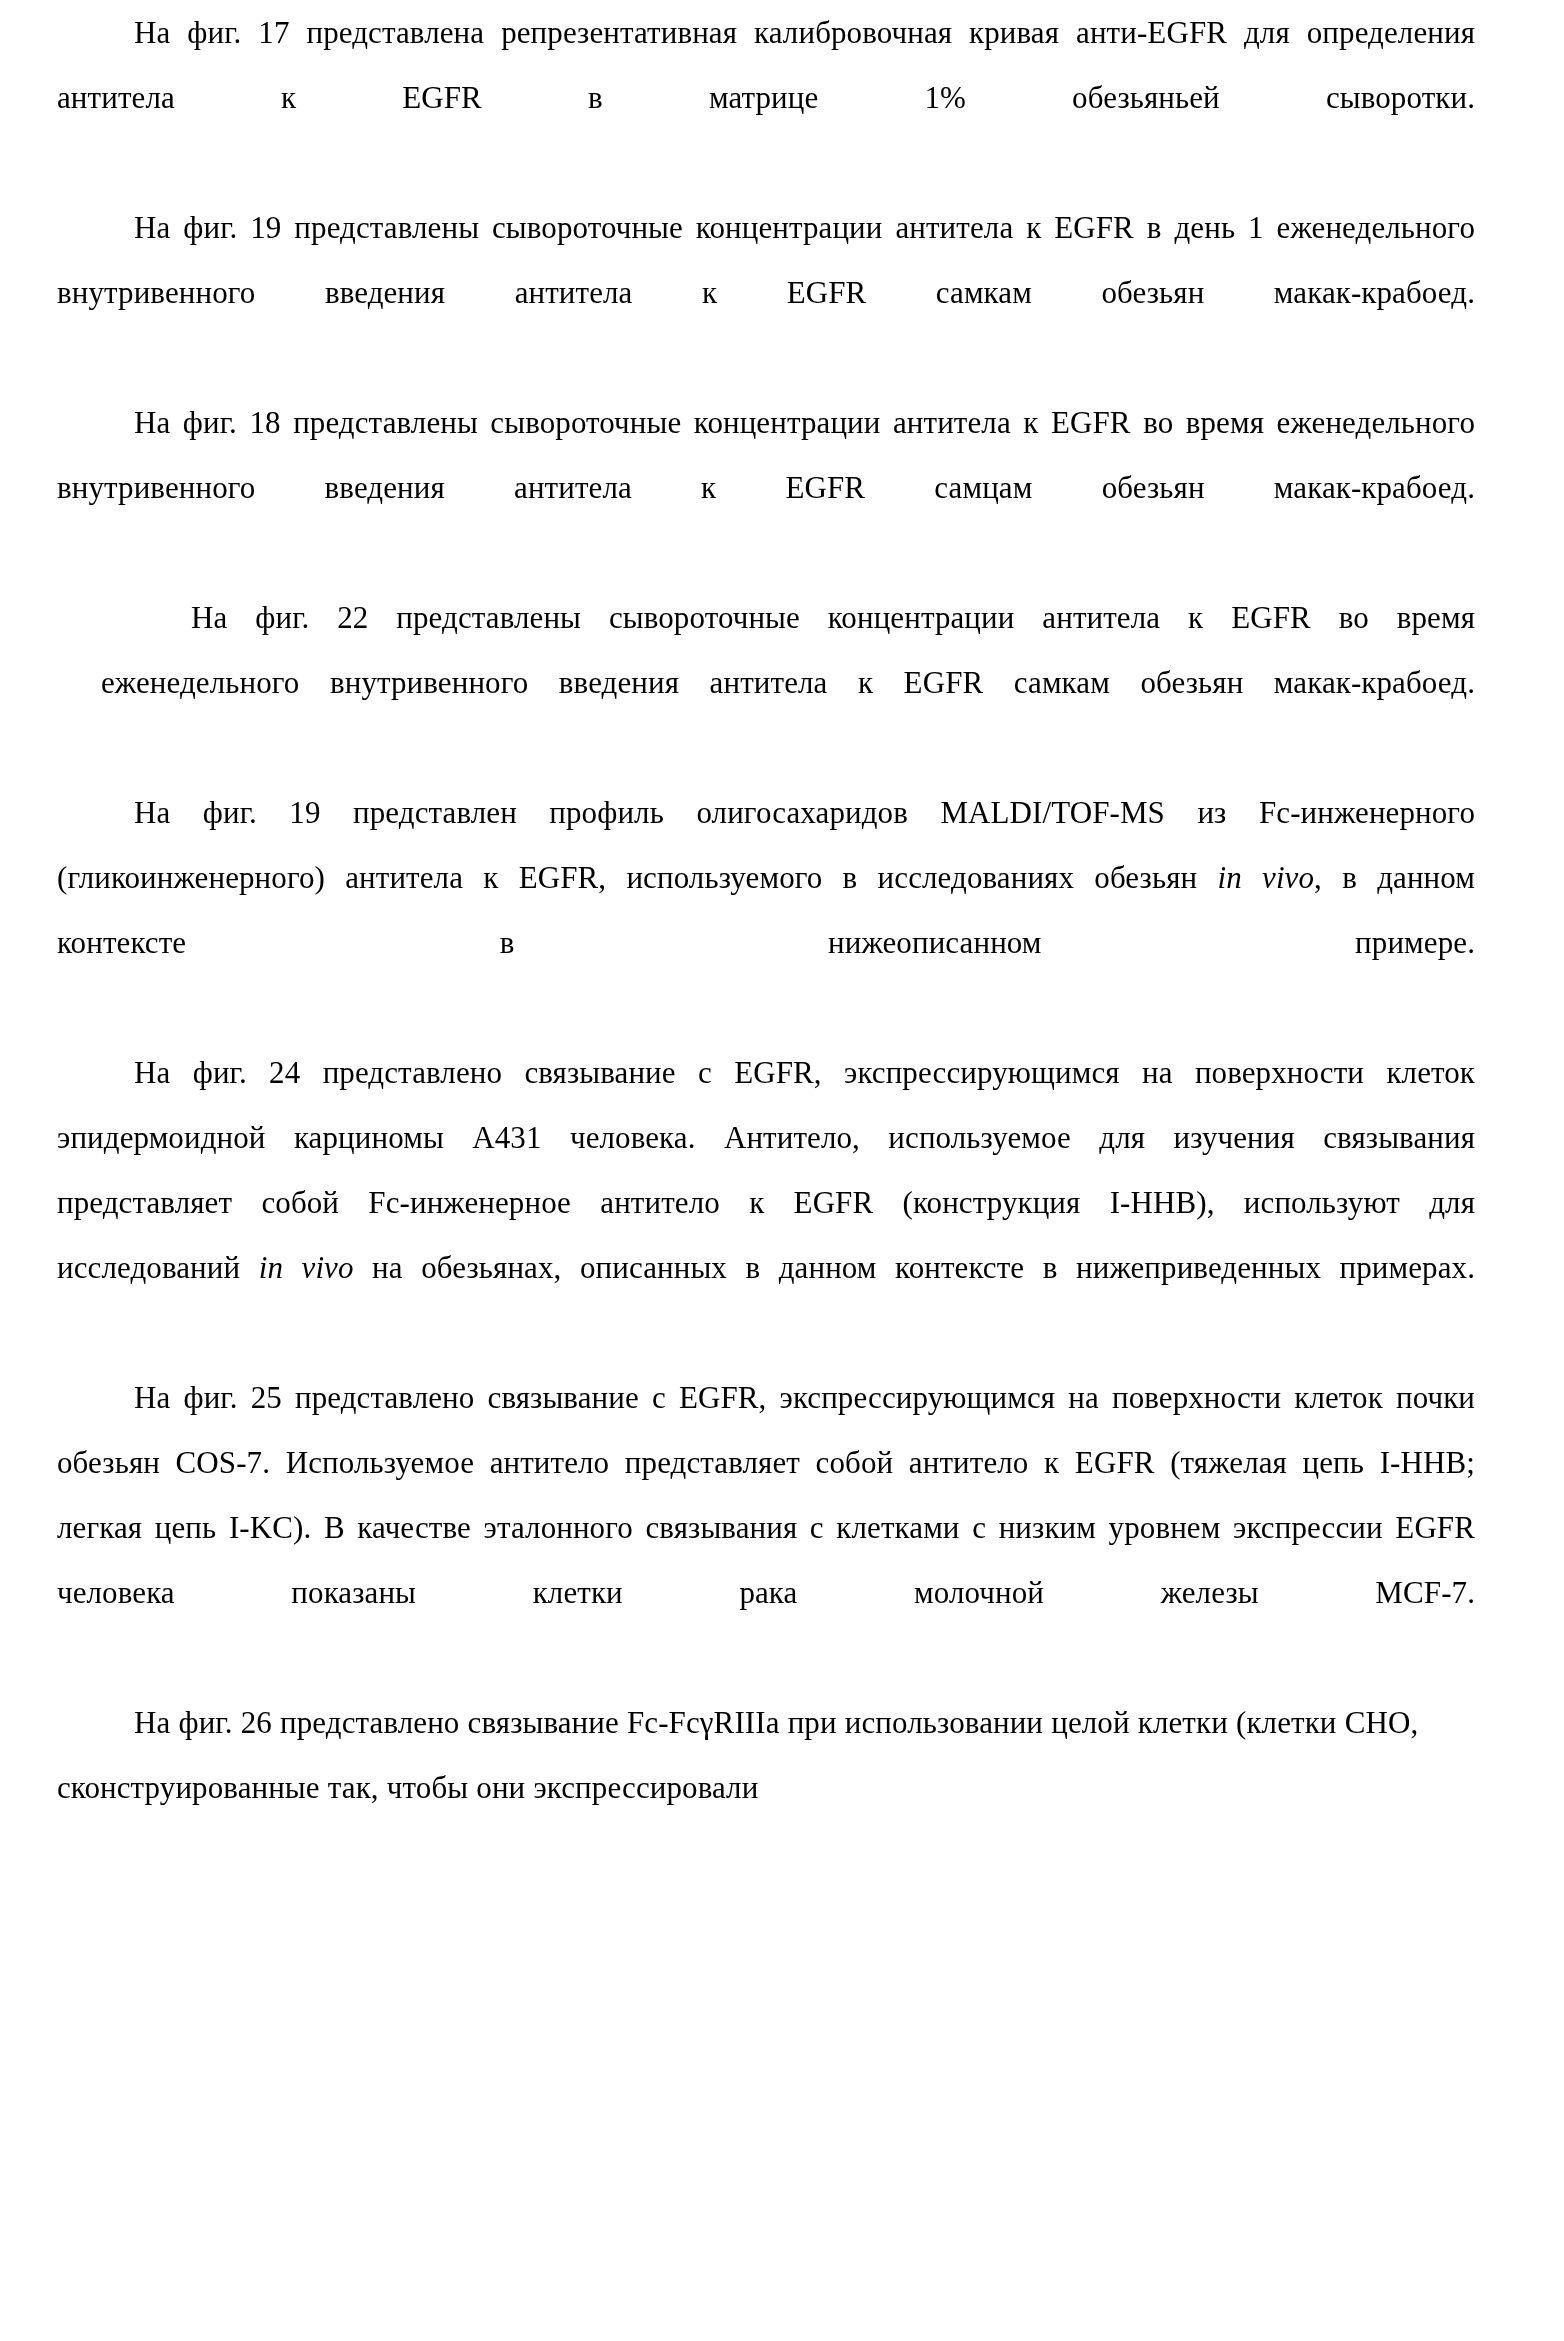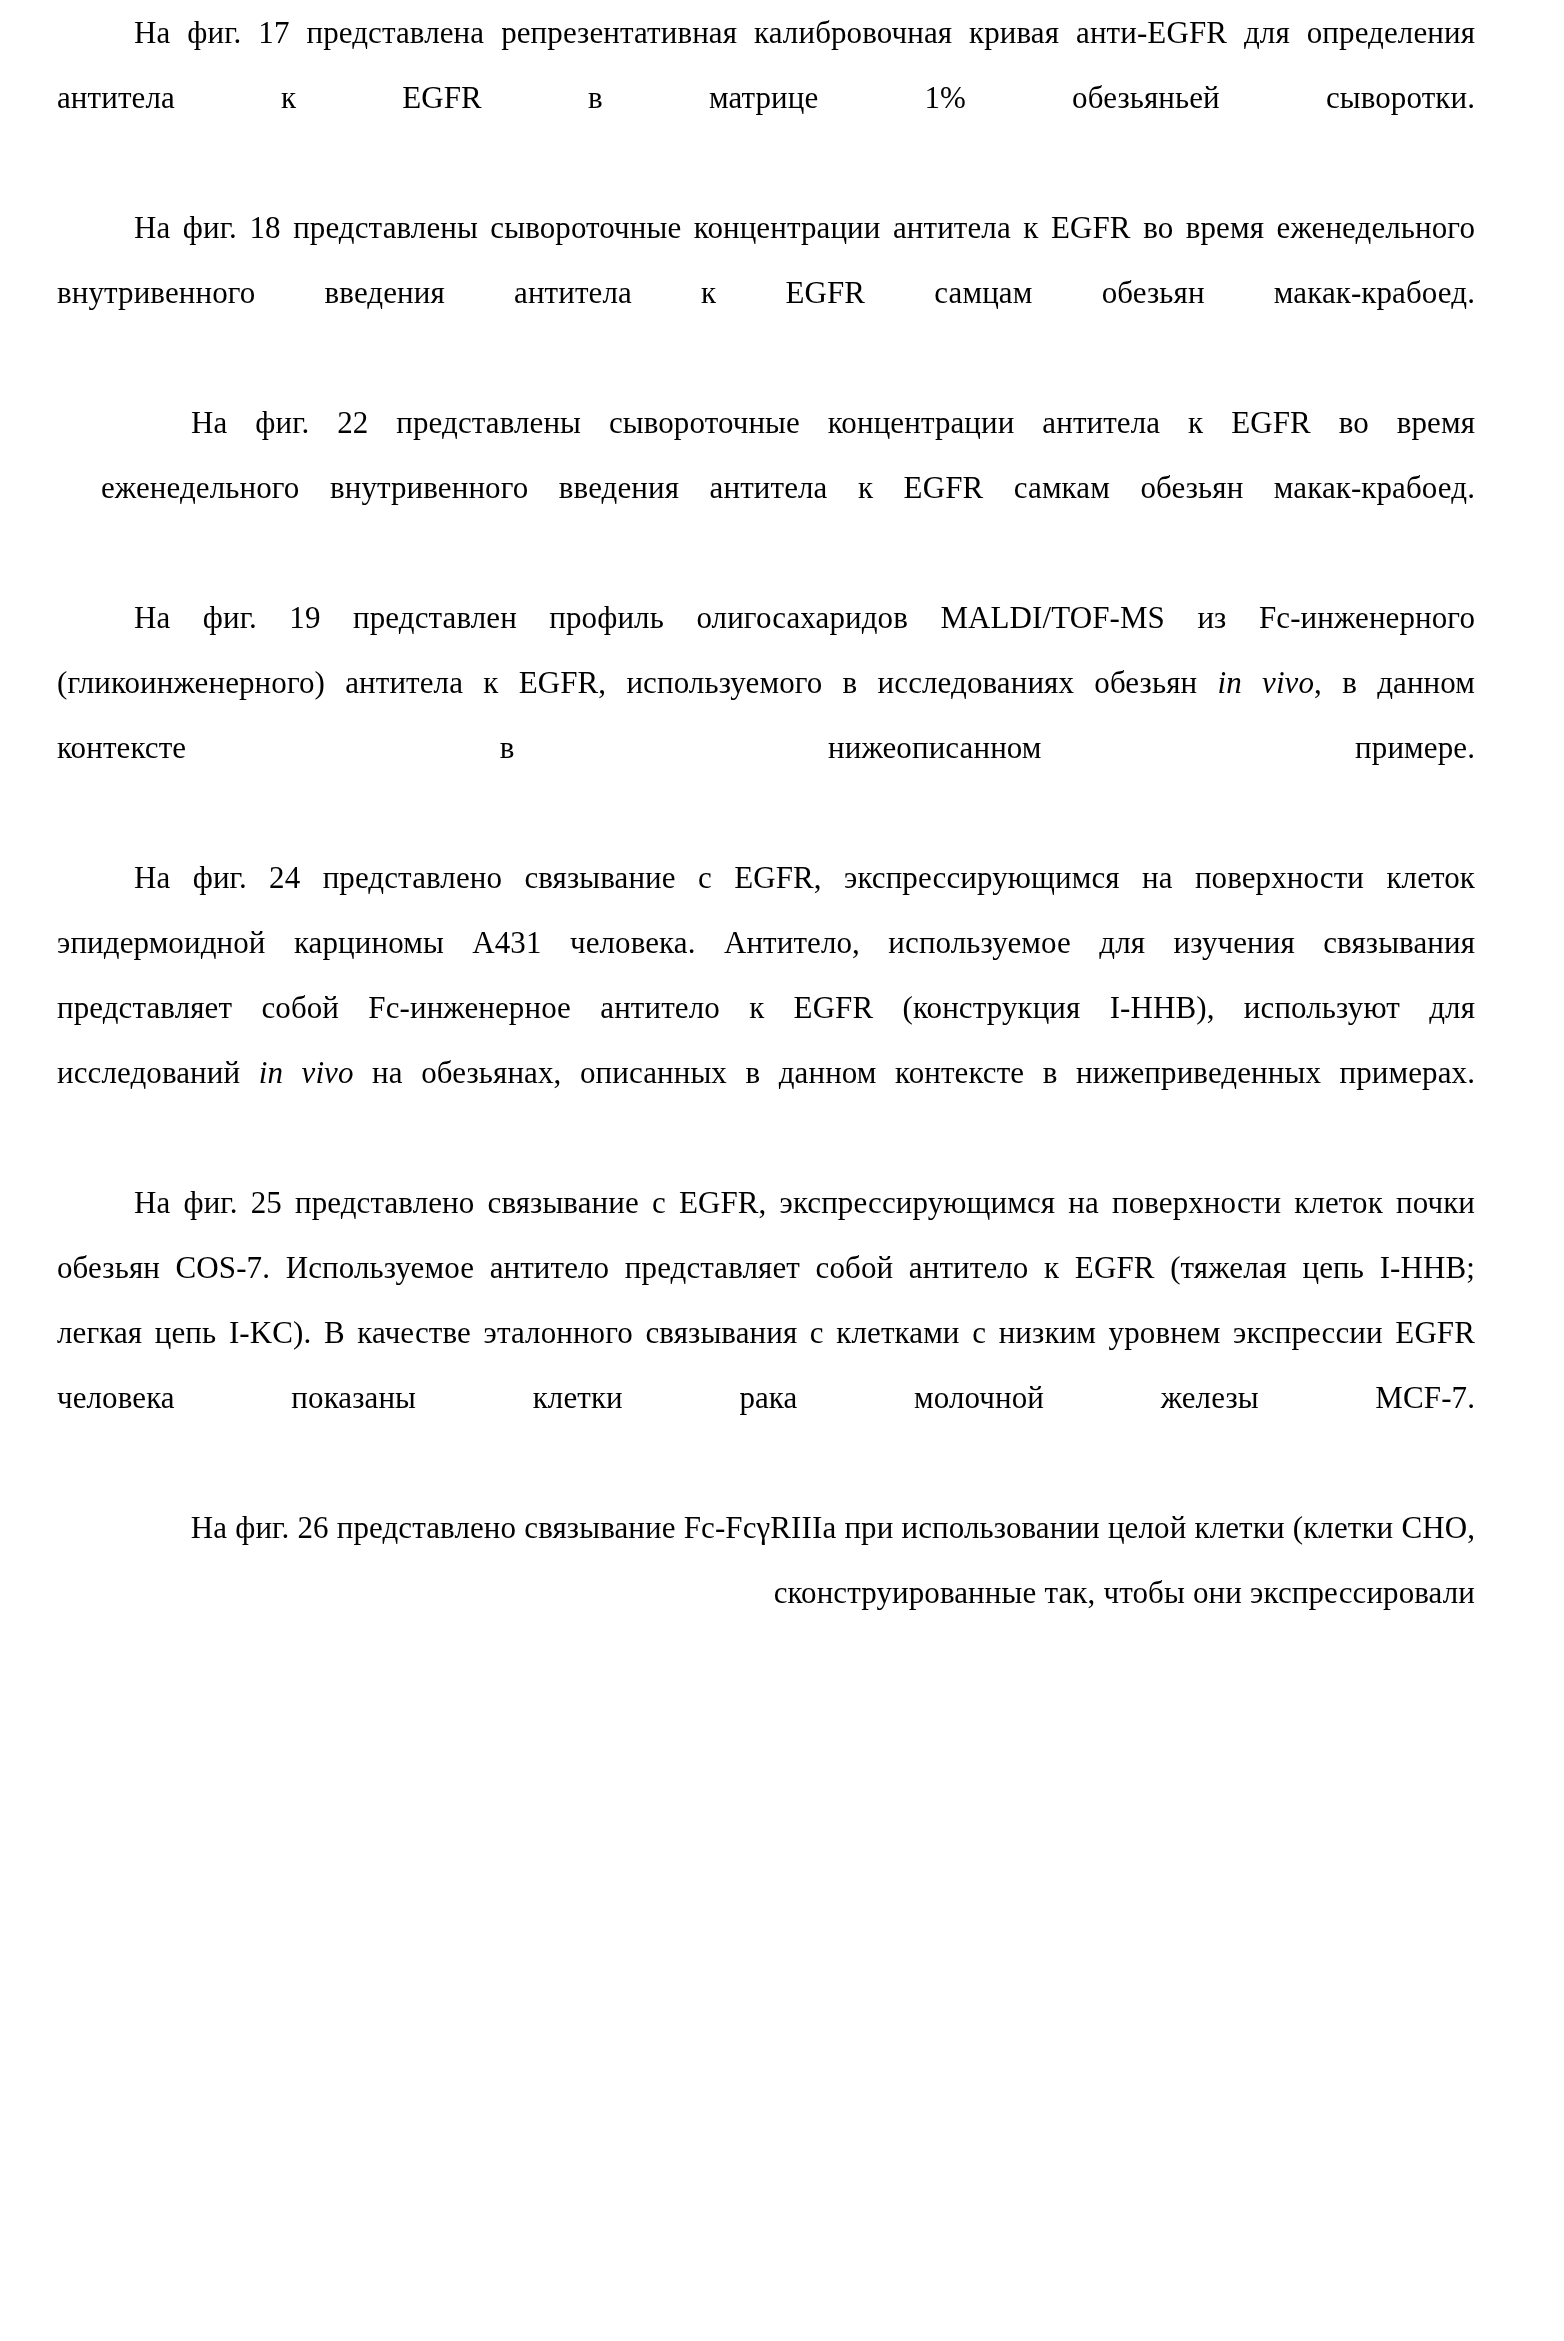--- a/index.html
+++ b/index.html
@@ -33,37 +33,38 @@
     text-indent: 77px;
     letter-spacing: 0.1px;
     word-spacing: 0.3px;
     -webkit-font-smoothing: none;
   }
   p.para.indent-deep {
     text-indent: 90px;
     margin-left: 44px;
   }
   p.para:last-child {
-    text-align: right;
+    text-align: left;
   }
   
   p.para::after {
     content: "";
     display: inline-block;
     width: 100%;
   }
   em.ital {
   }
 </style>
 </head>
 <body>
 
 <div class="page">
   <div class="text-column" id="text-column">
       <p class="para"><span>На фиг. 17 представлена репрезентативная калибровочная кривая анти-EGFR для определения антитела к EGFR в матрице 1% обезьяньей сыворотки.</span></p>
+      <p class="para"><span>На фиг. 19 представлены сывороточные концентрации антитела к EGFR в день 1 еженедельного внутривенного введения антитела к EGFR самкам обезьян макак-крабоед.</span></p>
       <p class="para"><span>На фиг. 18 представлены сывороточные концентрации антитела к EGFR во время еженедельного внутривенного введения антитела к EGFR самцам обезьян макак-крабоед.</span></p>
       <p class="para indent-deep"><span>На фиг. 22 представлены сывороточные концентрации антитела к EGFR во время еженедельного внутривенного введения антитела к EGFR самкам обезьян макак-крабоед.</span></p>
       <p class="para"><span>На фиг. 19 представлен профиль олигосахаридов MALDI/TOF-MS из Fc-инженерного (гликоинженерного) антитела к EGFR, используемого в исследованиях обезьян </span><em class="ital">in vivo</em><span>, в данном контексте в нижеописанном примере.</span></p>
       <p class="para"><span>На фиг. 24 представлено связывание с EGFR, экспрессирующимся на поверхности клеток эпидермоидной карциномы A431 человека. Антитело, используемое для изучения связывания представляет собой Fc-инженерное антитело к EGFR (конструкция I-HHB), используют для исследований </span><em class="ital">in vivo</em><span> на обезьянах, описанных в данном контексте в нижеприведенных примерах.</span></p>
       <p class="para"><span>На фиг. 25 представлено связывание с EGFR, экспрессирующимся на поверхности клеток почки обезьян COS-7. Используемое антитело представляет собой антитело к EGFR (тяжелая цепь I-HHB; легкая цепь I-KC). В качестве эталонного связывания с клетками с низким уровнем экспрессии EGFR человека показаны клетки рака молочной железы MCF-7.</span></p>
       <p class="para"><span>На фиг. 26 представлено связывание Fc-FcγRIIIa при использовании целой клетки (клетки CHO, сконструированные так, чтобы они экспрессировали</span></p>
     </div>
 </div>
 
 

